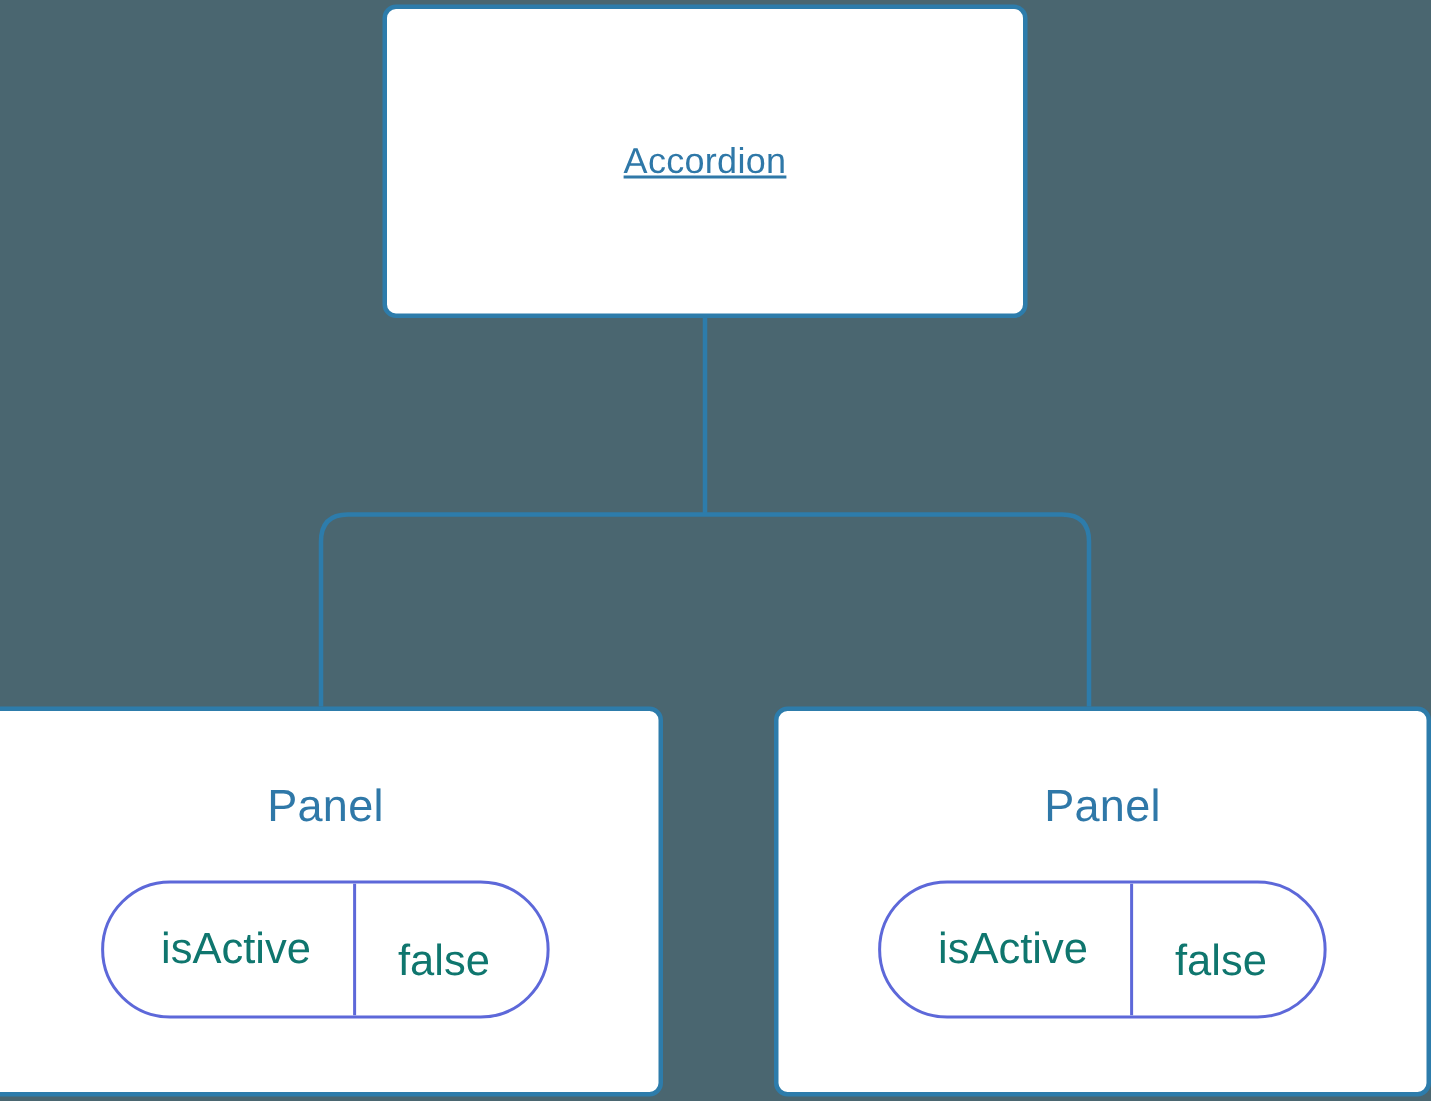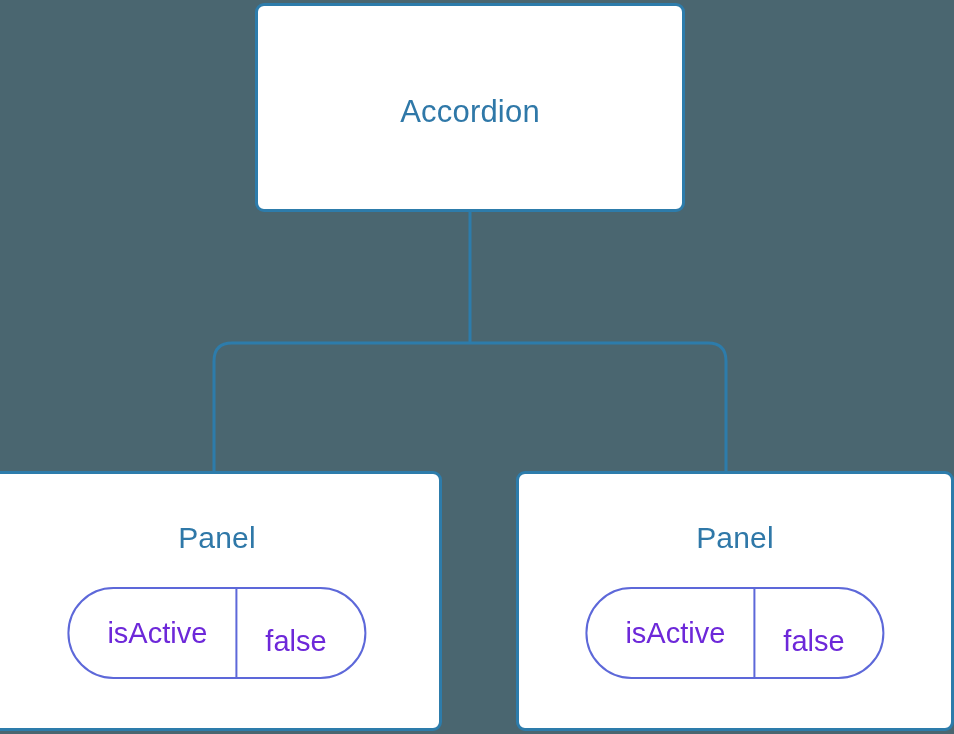--- a/index.html
+++ b/index.html
@@ -55,21 +55,22 @@
 
   
   #node-accordion {
     left: 255px;
     top: 3px;
     width: 430px;
     height: 209px;
   }
   #node-accordion .node-title {
     top: 88px;
-    font-size: 31px;
+    font-size: 24px;
+    text-decoration: underline;
   }
 
   
   .panel-card {
     top: 471px;
     height: 260px;
   }
   #node-panel-0 {
     left: -8px;
     width: 450px;
@@ -108,21 +109,21 @@
     border: 2px solid #5d68d9;
     border-radius: 46px;
     background: #ffffff;
     overflow: hidden;
   }
   .prop-key,
   .prop-value {
     display: flex;
     align-items: center;
     justify-content: center;
-    color: #6d28d9;
+    color: #0f766e;
     font-size: 29px;
     font-weight: 400;
     white-space: nowrap;
     box-sizing: border-box;
   }
   .prop-key {
     padding: 0 28px 0 38px;
     border-right: 2px solid #5d68d9;
   }
   .prop-value {

